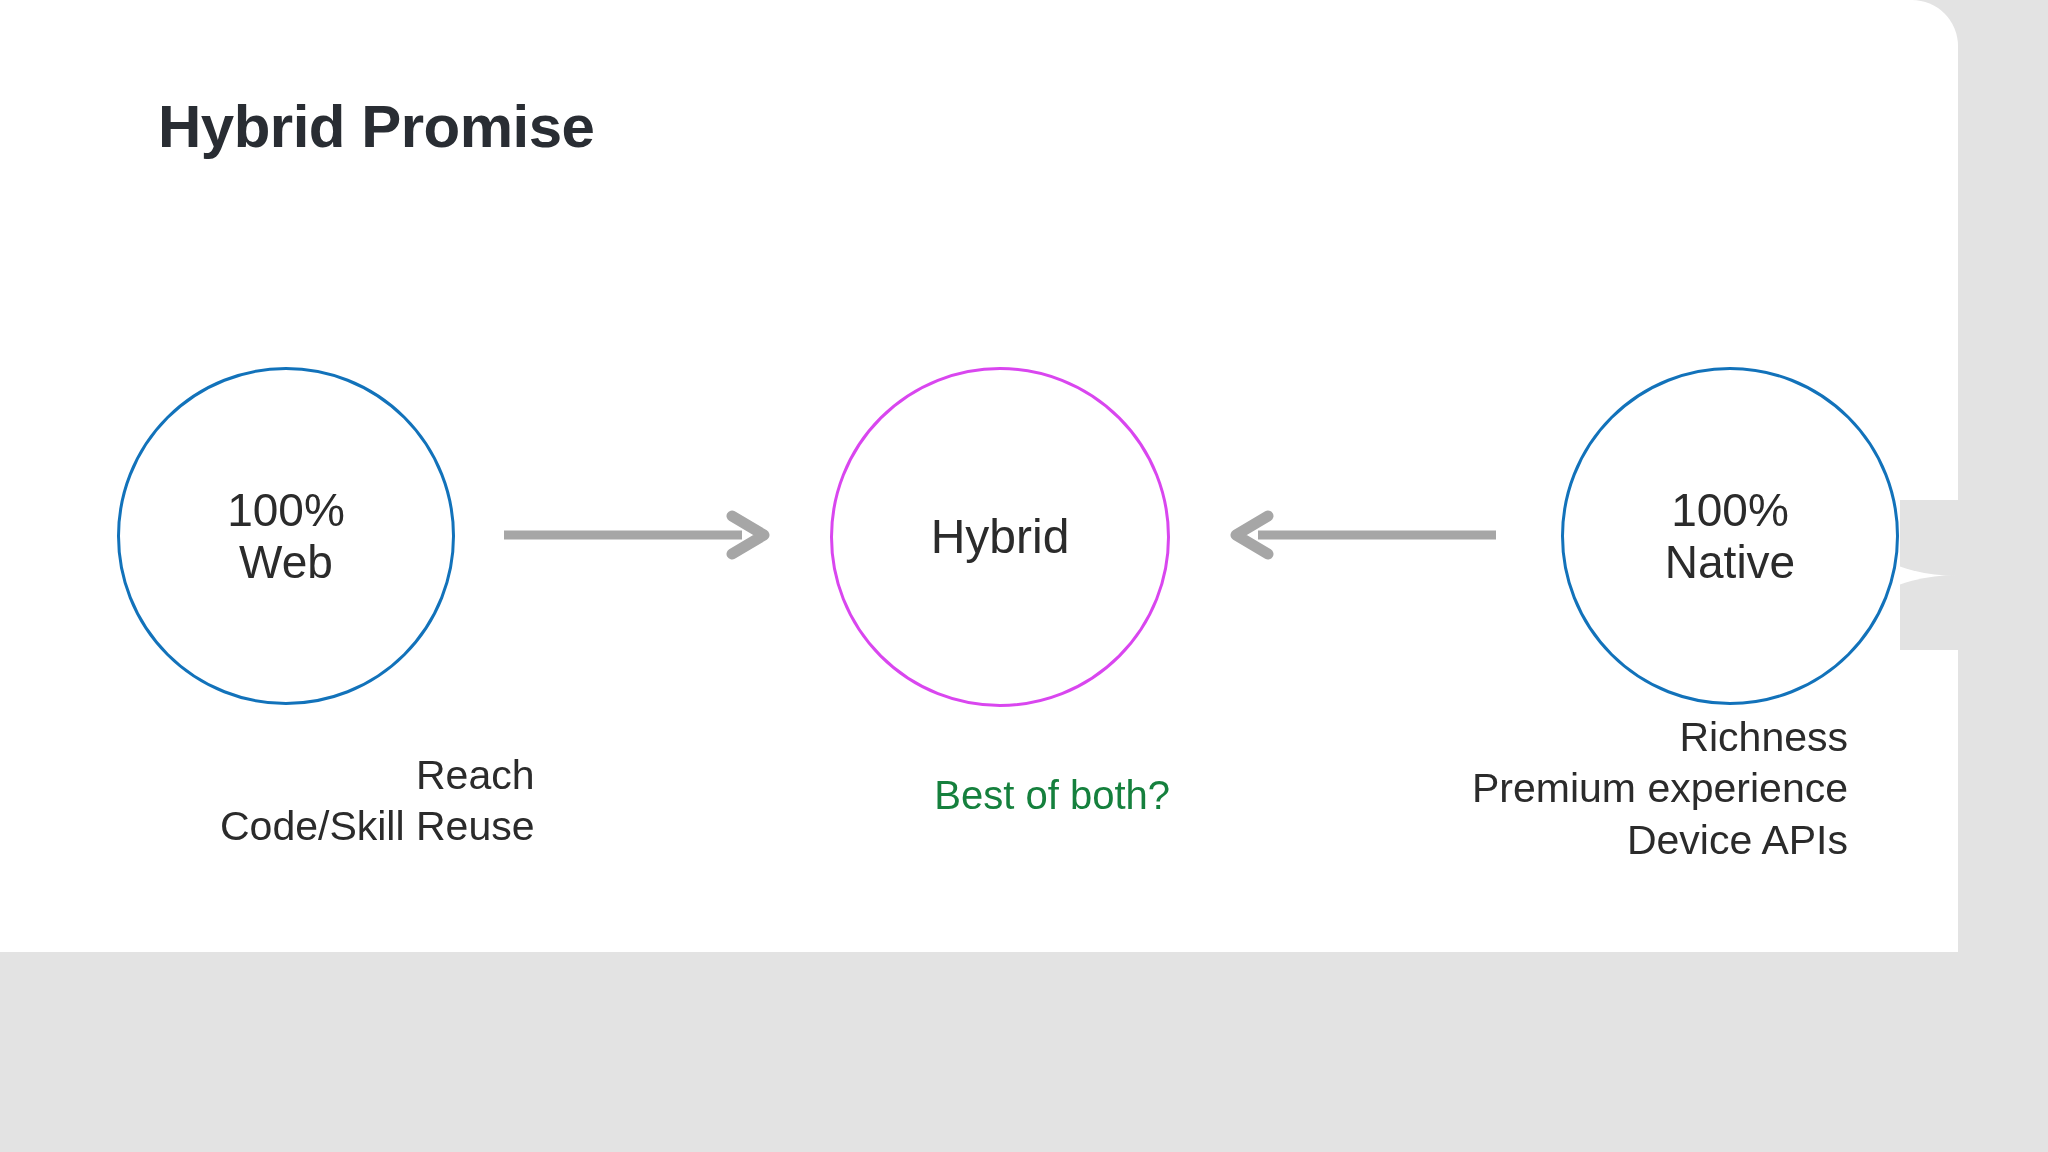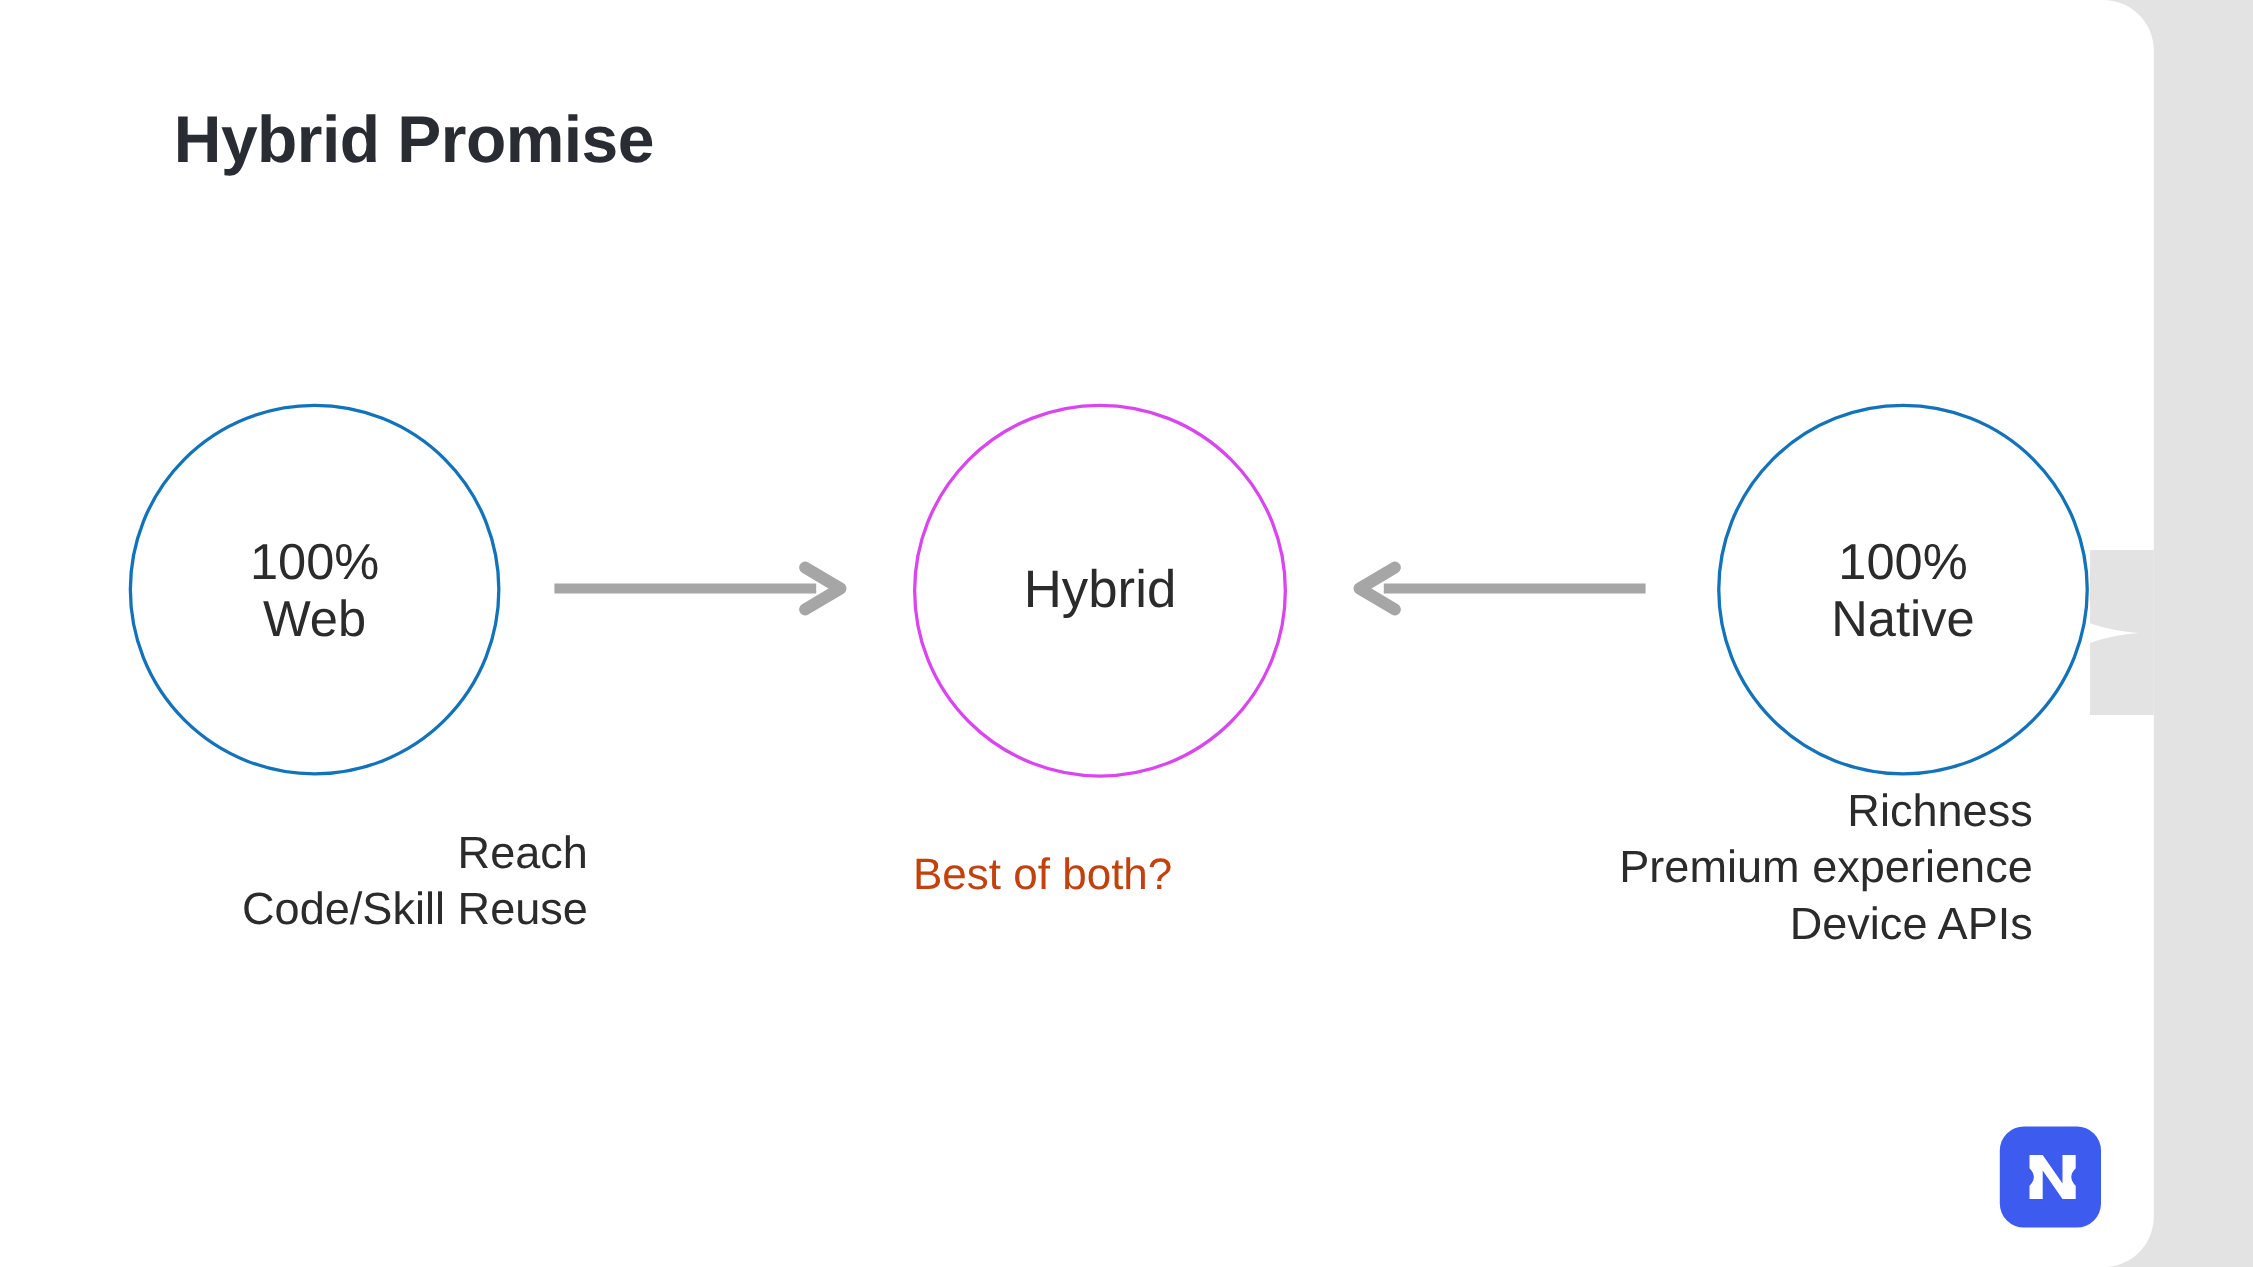--- a/index.html
+++ b/index.html
@@ -6,21 +6,21 @@
     margin: 0; padding: 0;
     width: 2048px; height: 1152px;
     overflow: hidden;
     background: #e3e3e3;
     font-family: "Liberation Sans", sans-serif;
   }
 
   #slide {
     position: relative;
     width: 2048px;
-    height: 1152px;
+    height: 952px;
     background: #e3e3e3;
     overflow: hidden;
   }
 
   
   .card {
     position: absolute;
     left: -60px;
     top: 0px;
     width: 2018px;
@@ -117,21 +117,21 @@
 
   
   .caption {
     position: absolute;
     font-size: 41px;
     line-height: 1.25;
     color: #2b2b2b;
     white-space: pre-line;
   }
   .caption-left  { left: 220px;  top: 750px; text-align: right; }
-  .caption-mid   { left: 830px;  top: 770px; width: 340px; text-align: left; color: #c2410c; font-size: 40px; }
+  .caption-mid   { left: 830px;  top: 770px; width: 340px; text-align: right; color: #15803d; font-size: 40px; }
   .caption-right { right: 200px; top: 712px; text-align: right; }
 
   
   .logo {
     position: absolute;
     left: 1818px;
     top: 1024px;
     width: 92px;
     height: 92px;
     background: #3e5bf0;

